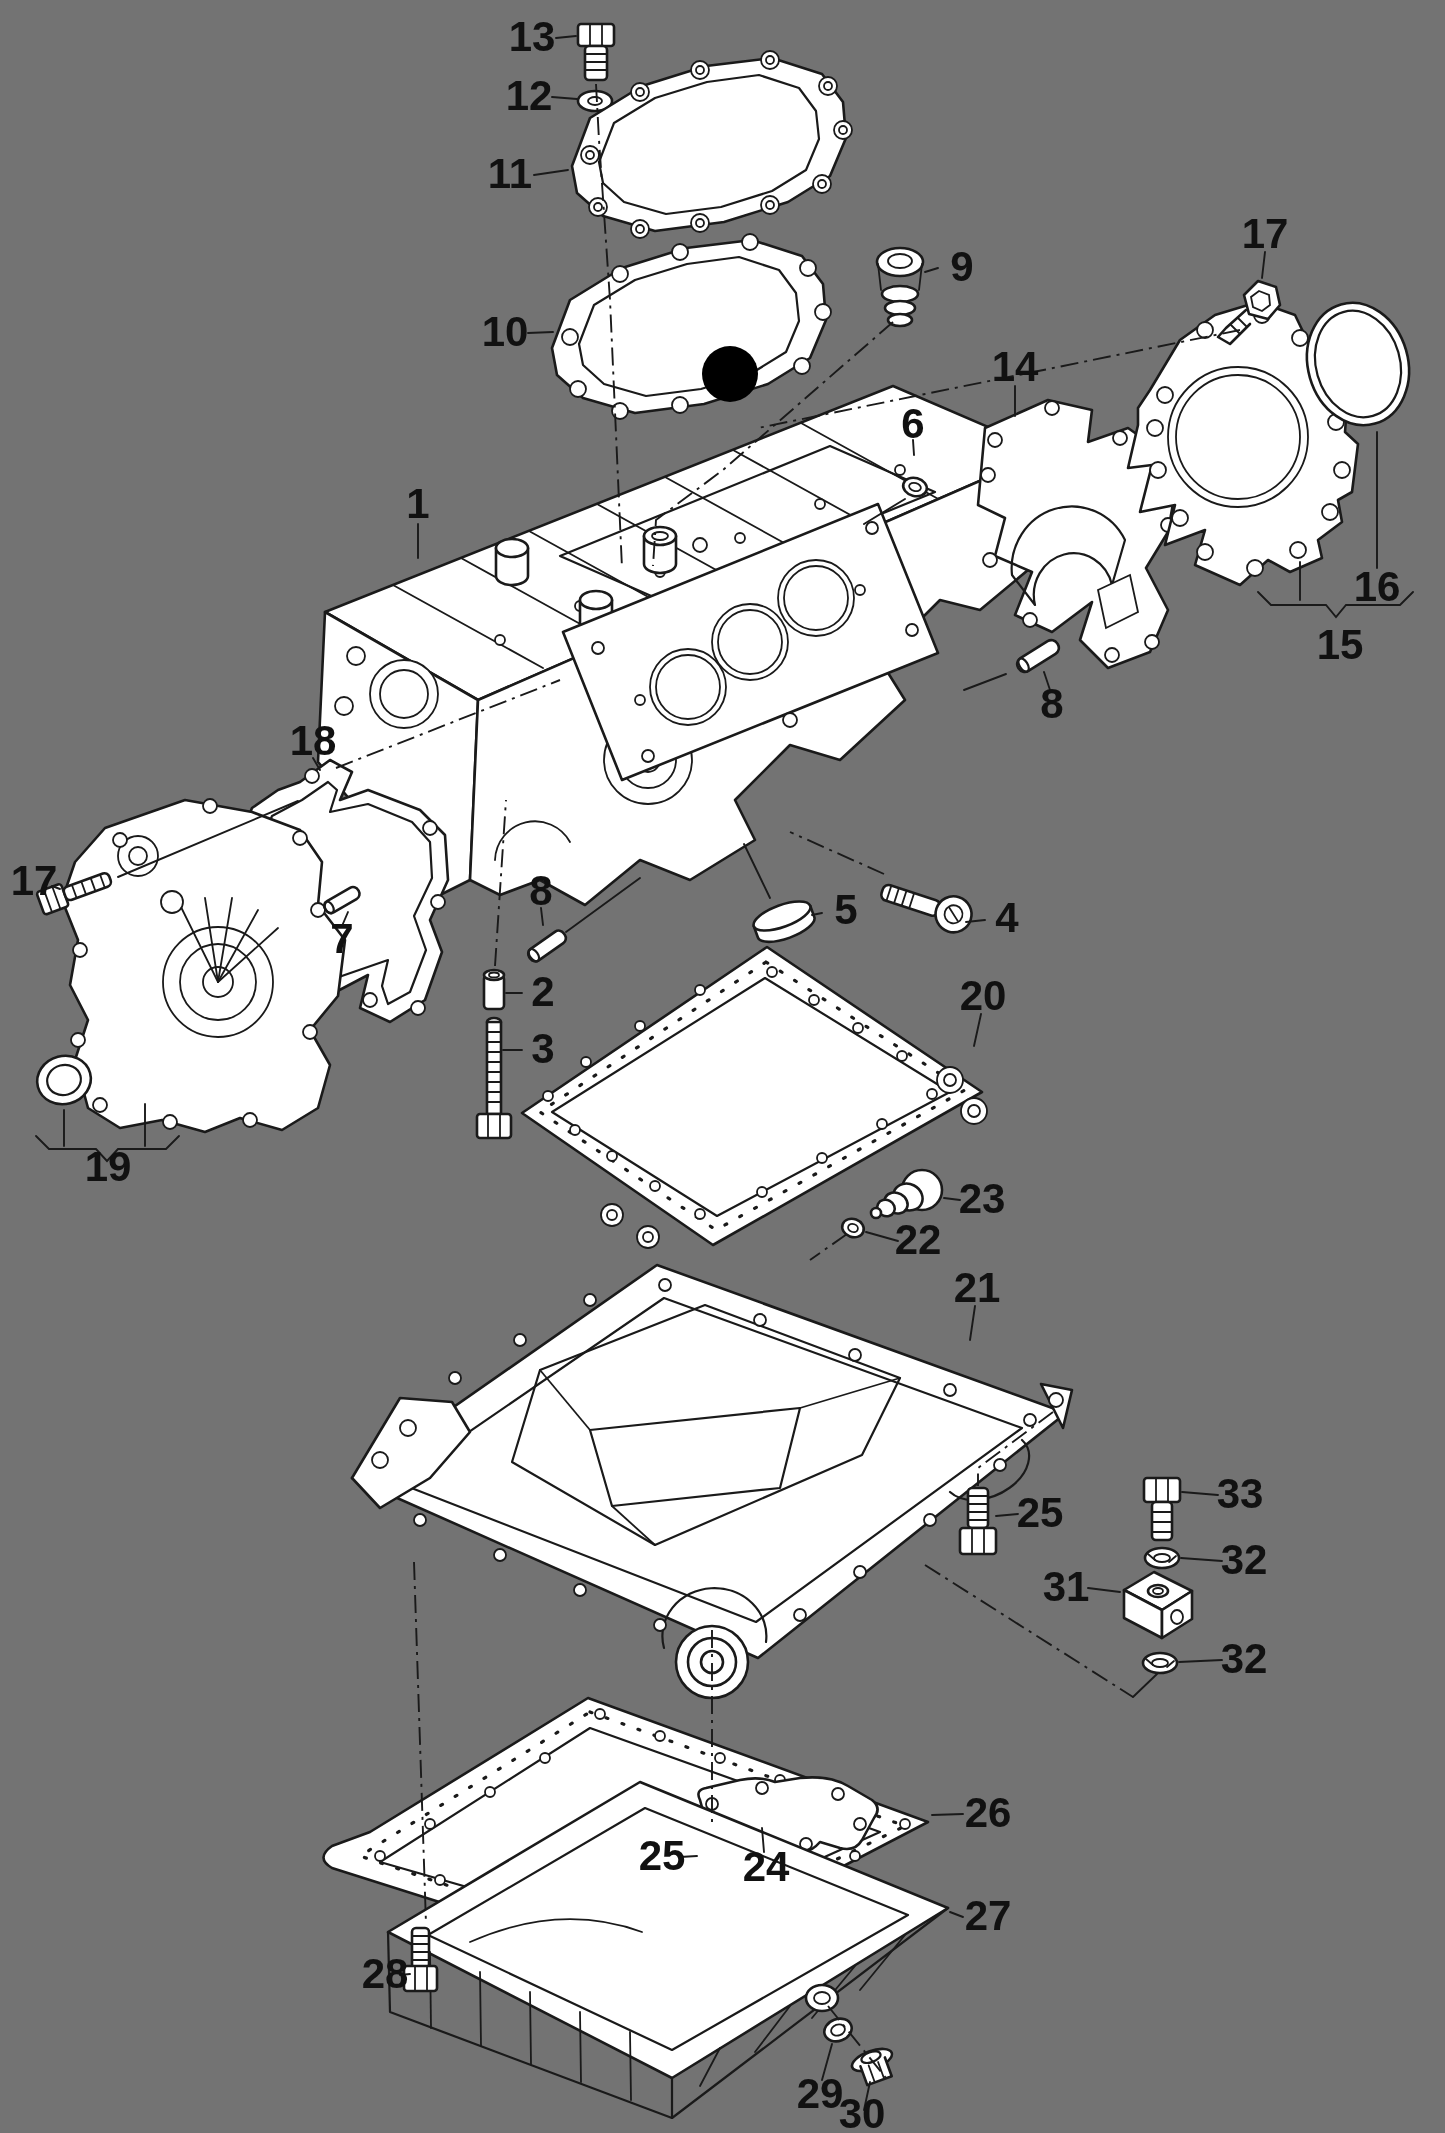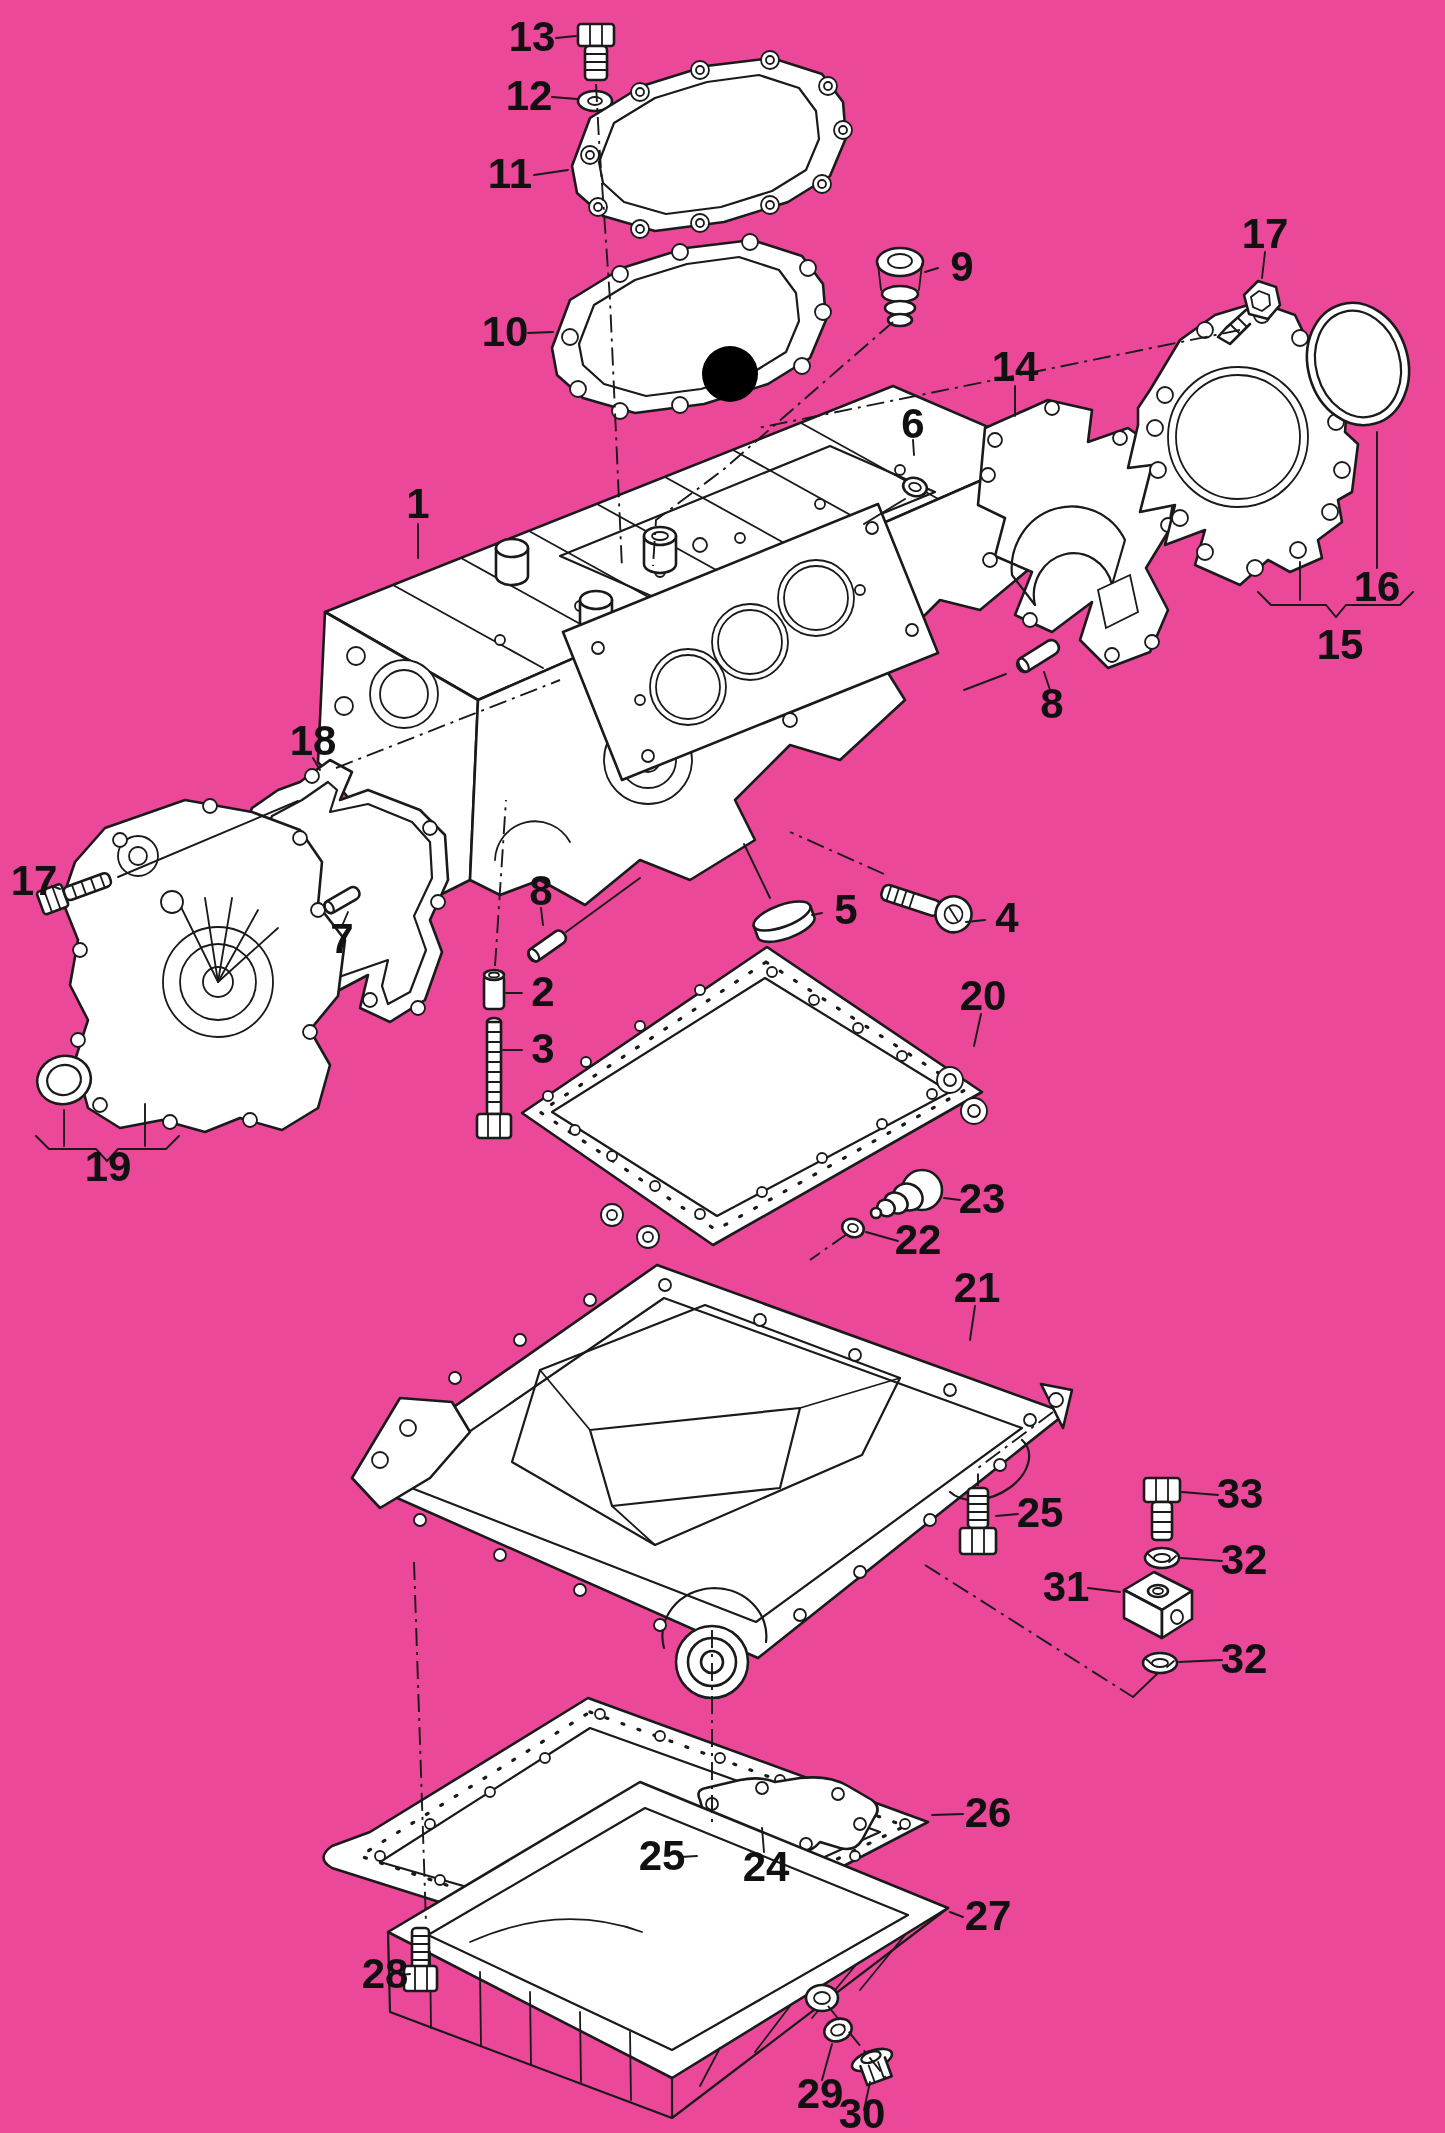--- a/index.html
+++ b/index.html
@@ -1,16 +1,16 @@
 <!DOCTYPE html>
 <html><head>
 <meta charset="utf-8">
 <style>
   html,body{margin:0;padding:0;background:#e8e8e8;}
-  .stage{width:1445px;height:2133px;background:#ec4899;position:relative;margin:0 auto;overflow:hidden;}
+  .stage{width:1445px;height:2133px;background:#737373;position:relative;margin:0 auto;overflow:hidden;}
   svg{display:block;}
   .o{fill:#fff;stroke:#1a1a1a;stroke-width:2.6;stroke-linejoin:round;stroke-linecap:round;}
   .o2{fill:none;stroke:#1a1a1a;stroke-width:2.2;stroke-linejoin:round;stroke-linecap:round;}
   .t{fill:none;stroke:#1a1a1a;stroke-width:1.8;stroke-linecap:round;}
   .hole{fill:#fff;stroke:#1a1a1a;stroke-width:1.8;}
   .lead{stroke:#1a1a1a;stroke-width:1.9;fill:none;stroke-linecap:round;}
   .dd{stroke:#1a1a1a;stroke-width:1.9;fill:none;stroke-dasharray:18 6 3 6;}
   .dots{fill:none;stroke:#1a1a1a;stroke-width:3.2;stroke-dasharray:2 15;stroke-linecap:round;}
   .callout{font:bold 42px "Liberation Sans", sans-serif;fill:#111111;text-anchor:middle;}
 </style>

